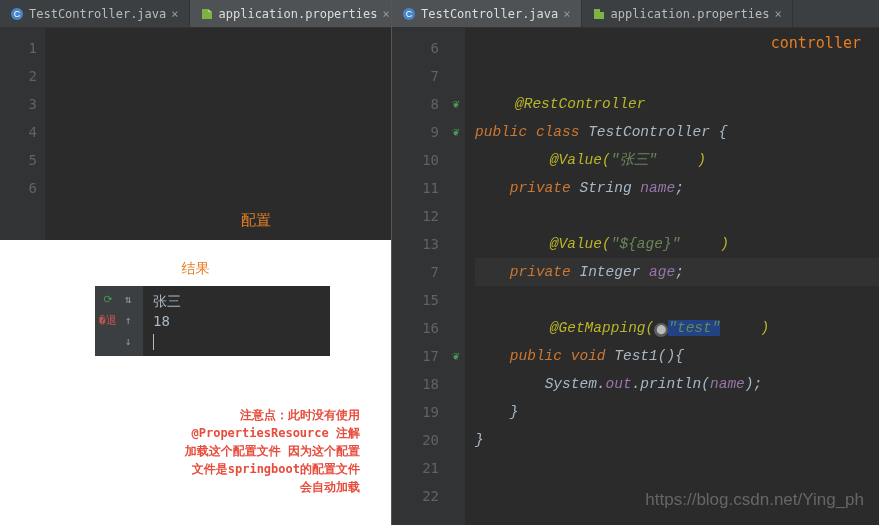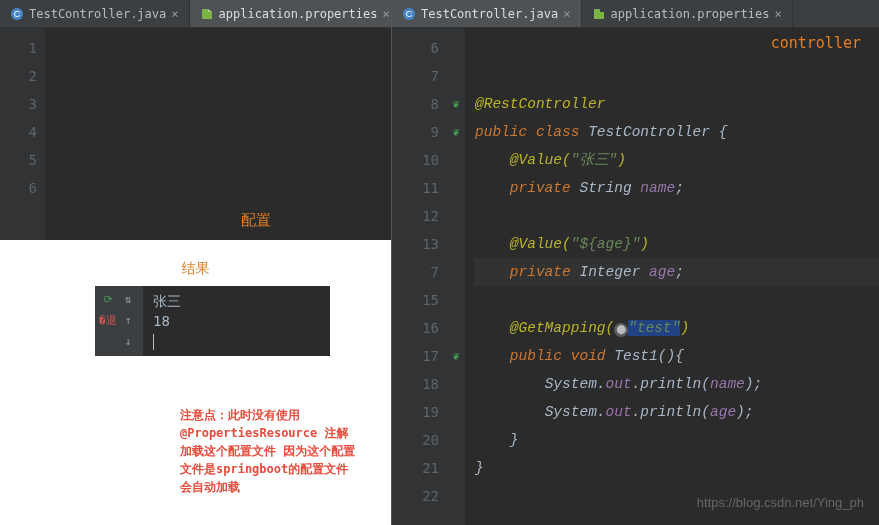--- a/index.html
+++ b/index.html
@@ -15,37 +15,37 @@
 .gutter-r { width: 55px; }
 .marker-col { width: 18px; background: #313335; padding-top: 6px; line-height: 28px; font-size: 14px; text-align: center; }
 .code { flex: 1; font-family: Consolas, "Courier New", monospace; font-size: 14.5px; line-height: 28px; padding: 6px 0 6px 10px; font-style: italic; }
 .code-r { font-size: 14.5px; }
 .line { white-space: pre; height: 28px; }
 .line.hl { background: #323232; }
 .c-comment { color: #808080; }
 .c-key { color: #9876aa; text-decoration: underline wavy #556; }
 .c-val { color: #a9b7c6; }
 .c-eq { color: #a9b7c6; }
-.c-anno { color: #bbb529; }
+.c-anno { color: #bbb529; margin-left: 40px; }
 .c-kw { color: #cc7832; }
 .c-type { color: #a9b7c6; }
 .c-str { color: #6a8759; }
 .c-id { color: #a9b7c6; font-style: italic; }
 .c-field { color: #9876aa; }
 .c-num { color: #6897bb; }
 .label-orange { color: #e67e22; font-size: 15px; position: absolute; }
 .white-area { background: #fff; flex: 1; position: relative; }
 .result-label { color: #e67e22; font-size: 14px; text-align: center; margin-top: 20px; }
 .console { background: #2b2b2b; width: 235px; height: 70px; margin: 8px 0 0 95px; display: flex; }
 .console-tools { width: 48px; background: #3c3f41; display: flex; flex-wrap: wrap; padding: 4px; gap: 2px; }
 .tool-btn { width: 18px; height: 18px; display: flex; align-items: center; justify-content: center; font-size: 11px; color: #999; cursor: pointer; }
 .console-out { flex: 1; color: #a9b7c6; font-family: Consolas, monospace; font-size: 14px; padding: 5px 10px; line-height: 20px; }
 .caret { display: inline-block; width: 1px; height: 16px; background: #bbb; vertical-align: middle; }
-.note { color: #e74c3c; font-size: 12px; line-height: 18px; margin: 50px 0 0 180px; width: 180px; font-weight: bold; }
-.watermark { position: absolute; right: 15px; bottom: 15px; color: #666; font-size: 13px; font-family: Arial; }
+.note { color: #e74c3c; font-size: 12px; line-height: 18px; margin: 50px 0 0 180px; width: 180px; font-weight: bold; text-align: right; }
+.watermark { position: absolute; right: 15px; bottom: 15px; color: #666; font-size: 17px; font-family: Arial; }
 .ico { width: 14px; height: 14px; display: inline-block; }
 .marker { color: #499c54; font-size: 13px; }
 .url-ico { display:inline-flex; width:14px; height:14px; background:#5a5e63; border-radius:50%; align-items:center; justify-content:center; font-size:9px; color:#bbb; font-style:normal; }
 </style>
 </head>
 <body>
 
 <div class="left-col">
   <div class="tabs">
     <div class="tab">
@@ -161,21 +161,20 @@
       <div class="line"><span class="c-kw">public </span><span class="c-kw">class </span><span class="c-id">TestController </span><span class="c-id">{</span></div>
       <div class="line">    <span class="c-anno">@Value(</span><span class="c-str">"张三"</span><span class="c-anno">)</span></div>
       <div class="line">    <span class="c-kw">private </span><span class="c-type">String </span><span class="c-field">name</span><span class="c-id">;</span></div>
       <div class="line"></div>
       <div class="line">    <span class="c-anno">@Value(</span><span class="c-str">"${age}"</span><span class="c-anno">)</span></div>
       <div class="line hl">    <span class="c-kw">private </span><span class="c-type">Integer </span><span class="c-field">age</span><span class="c-id">;</span></div>
       <div class="line"></div>
       <div class="line">    <span class="c-anno">@GetMapping(</span><span class="url-ico">⬤</span><span class="c-str" style="background:#214283">"test"</span><span class="c-anno">)</span></div>
       <div class="line">    <span class="c-kw">public </span><span class="c-kw">void </span><span class="c-id">Test1</span><span class="c-id">()</span><span class="c-id">{</span></div>
       <div class="line">        <span class="c-id">System.</span><span class="c-field">out</span><span class="c-id">.println(</span><span class="c-field">name</span><span class="c-id">);</span></div>
-      <div class="line">        <span class="c-id">System.</span><span class="c-field">out</span><span class="c-id">.println(</span><span class="c-field">age</span><span class="c-id">);</span></div>
       <div class="line">    <span class="c-id">}</span></div>
       <div class="line"><span class="c-id">}</span></div>
       <div class="line"></div>
     </div>
     <div class="label-orange" style="right:18px; top:6px;">controller</div>
     <div class="watermark">https://blog.csdn.net/Ying_ph</div>
   </div>
 </div>
 
 </body></html>

